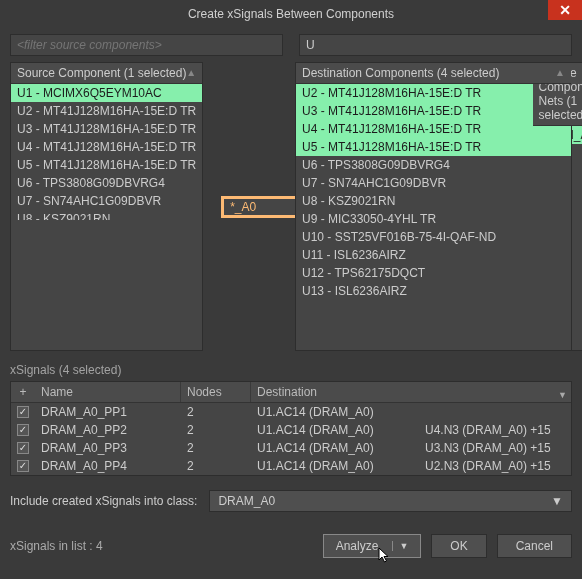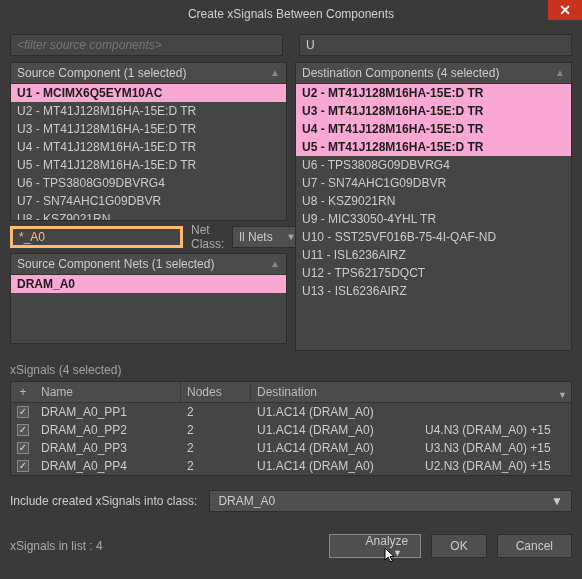--- a/index.html
+++ b/index.html
@@ -5,31 +5,31 @@
 * { box-sizing: border-box; margin: 0; padding: 0; font-family: "Segoe UI", Tahoma, sans-serif; font-size: 12px; color: #ccc; }
 body { background: #3a3a3a; width: 582px; height: 579px; overflow: hidden; user-select: none; }
 .titlebar { height: 28px; background: #3a3a3a; display: flex; align-items: center; justify-content: center; position: relative; }
 .titlebar .title { color: #d0d0d0; }
 .close-btn { position: absolute; right: 0; top: 0; width: 34px; height: 20px; background: #c8321e; color: #fff; display: flex; align-items: center; justify-content: center; cursor: pointer; font-size: 14px; font-weight: bold; }
 .content { padding: 6px 10px 4px 10px; }
 .filter-row { display: flex; gap: 16px; margin-bottom: 6px; }
 .filter { flex: 1; background: #454545; border: 1px solid #2d2d2d; height: 22px; padding: 2px 6px; color: #aaa; font-style: italic; }
 .filter.right { font-style: normal; color: #ccc; }
 .panels { display: flex; gap: 8px; }
-.panel-left { width: 277px; display: flex; flex-direction: column; gap: 2px; }
+.panel-left { width: 277px; display: flex; flex-direction: row; gap: 18px; }
 .panel-right { flex: 1; display: flex; flex-direction: column; }
 .list-box { background: #454545; border: 1px solid #2d2d2d; display: flex; flex-direction: column; }
 .list-header { background: #4b4b4b; padding: 3px 6px; color: #bbb; position: relative; border-bottom: 1px solid #333; }
 .list-header .tri { position: absolute; right: 6px; top: 4px; font-size: 10px; color: #888; }
 .list-body { overflow-y: auto; }
 .list-body::-webkit-scrollbar { width: 10px; }
 .list-body::-webkit-scrollbar-track { background: #3d3d3d; }
 .list-body::-webkit-scrollbar-thumb { background: #5d5d5d; border: 1px solid #333; }
 .list-item { padding: 2px 6px; color: #ccc; cursor: pointer; white-space: nowrap; }
-.list-item.selected { background: #f9a8d4; color: #1c1c1c; font-weight: bold; }
+.list-item.selected { background: #86efac; color: #1c1c1c; }
 #src-comp-list .list-body { height: 136px; }
 #dst-comp-list { height: 289px; }
 #dst-comp-list .list-body { height: 266px; }
 #net-list .list-body { height: 68px; }
 .filter-net-row { display: flex; align-items: center; gap: 4px; }
 .net-filter { flex: 1; background: #454545; border: 3px solid #fdba74; height: 22px; padding: 2px 6px; color: #fdba74; }
 .nc-label { color: #aaa; padding: 0 4px; }
 .combo { background: #4f4f4f; border: 1px solid #2d2d2d; height: 22px; padding: 2px 6px; color: #ccc; display: flex; align-items: center; justify-content: space-between; cursor: pointer; min-width: 70px; }
 .combo .caret { font-size: 9px; color: #aaa; margin-left: 4px; }
 .xsig-section { margin-top: 10px; }
@@ -50,21 +50,21 @@
 .tbl-row .c2 { width: 70px; }
 .tbl-row .c3 { width: 168px; }
 .tbl-row .c4 { flex: 1; }
 .chk { width: 12px; height: 12px; border: 1px solid #888; background: #555; display: inline-flex; align-items: center; justify-content: center; font-size: 10px; color: #ddd; line-height: 1; }
 .include-row { display: flex; align-items: center; gap: 12px; margin-top: 14px; }
 .include-combo { flex: 1; background: #4f4f4f; border: 1px solid #2d2d2d; height: 22px; padding: 2px 8px; display: flex; align-items: center; justify-content: space-between; cursor: pointer; }
 .foot { display: flex; align-items: center; justify-content: space-between; margin-top: 22px; padding-bottom: 4px; }
 .foot-left { color: #aaa; }
 .btn-row { display: flex; gap: 10px; align-items: center; }
 .btn { background: #4f4f4f; border: 1px solid #2d2d2d; height: 24px; padding: 0 18px; color: #ddd; display: flex; align-items: center; justify-content: center; cursor: pointer; }
-.btn.analyze { border: 1px solid #888; padding: 0 12px 0 36px; position: relative; flex-direction: column; }
+.btn.analyze { border: 1px solid #888; padding: 0 12px 0 12px; position: relative; }
 .btn.analyze .split { border-left: 1px solid #888; margin-left: 14px; padding-left: 6px; font-size: 9px; color:#ccc; }
 .tri-sm { position: absolute; right: 4px; bottom: 2px; font-size: 9px; color:#aaa; }
 .cursor { position: absolute; width: 14px; height: 18px; pointer-events: none; }
 .cursor svg { width: 14px; height: 18px; }
 </style>
 </head>
 <body>
 
 <div class="titlebar">
   <span class="title">Create xSignals Between Components</span>

